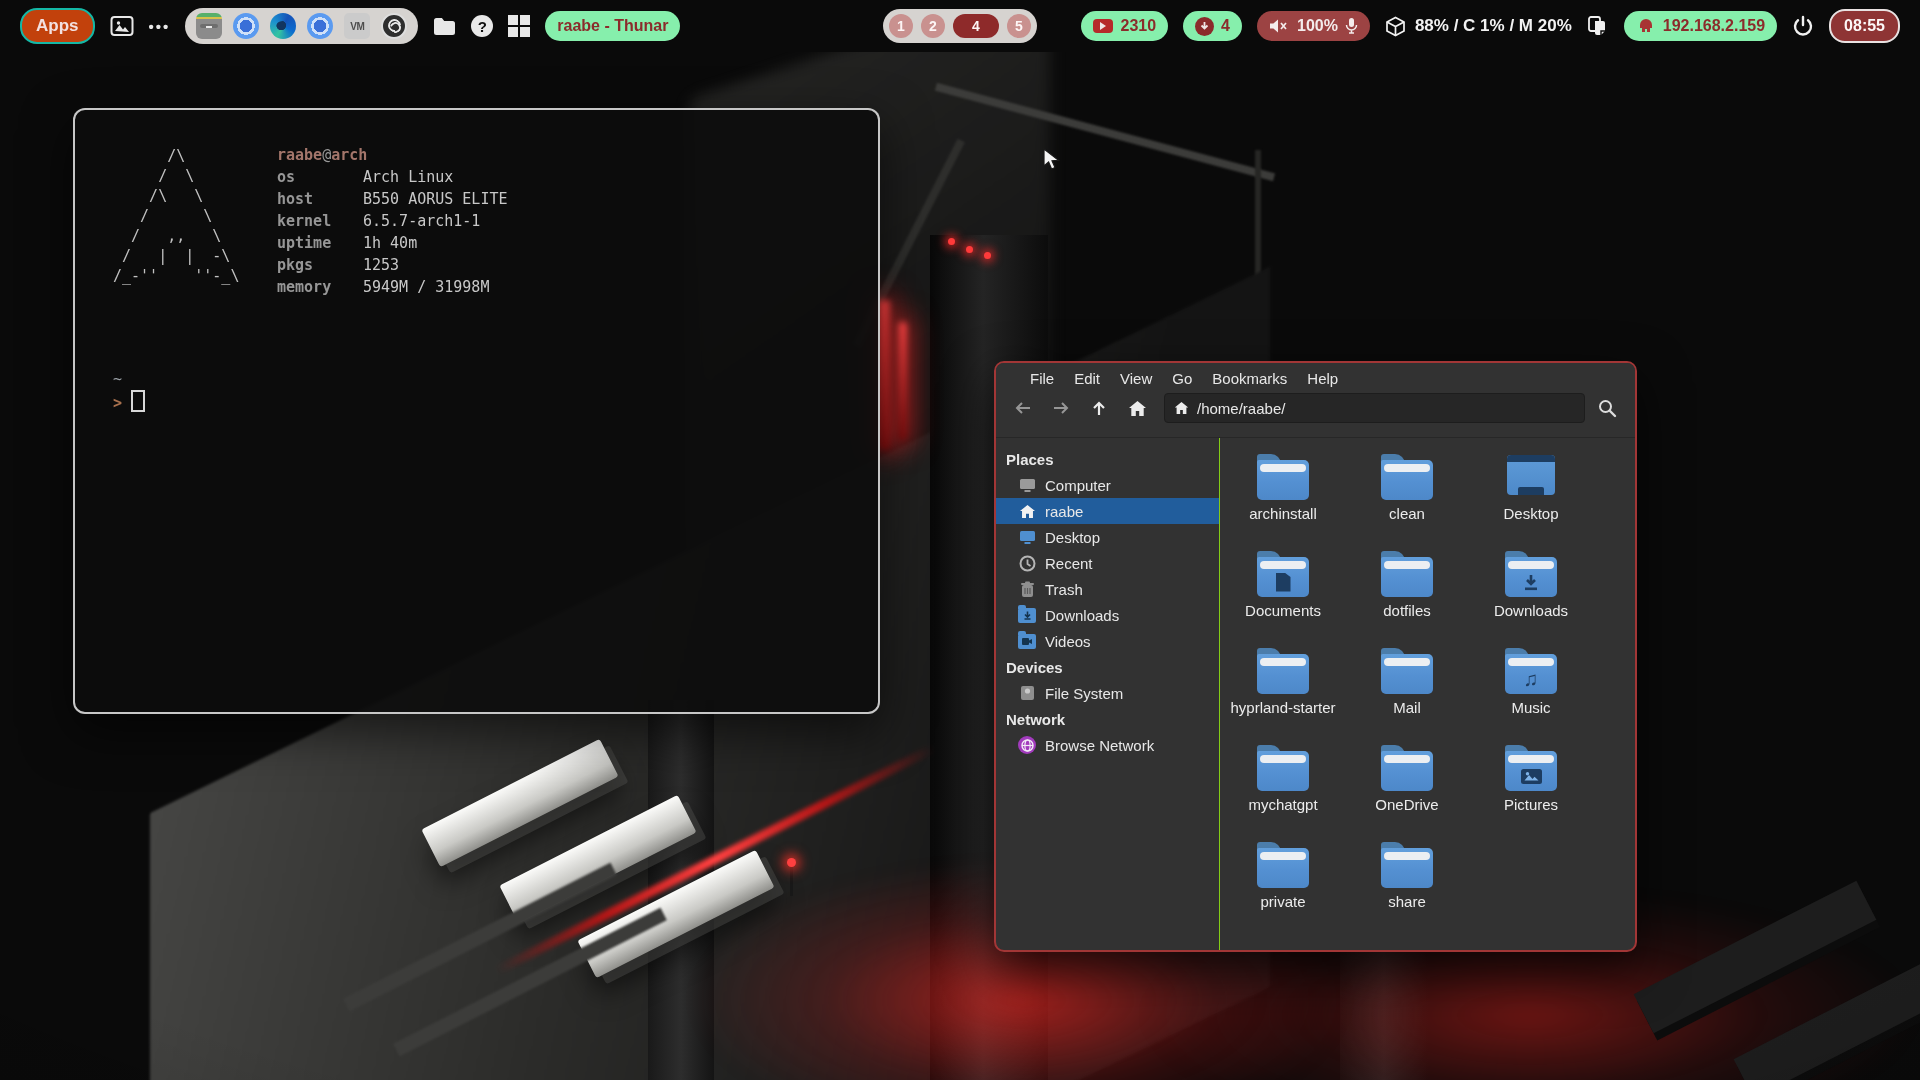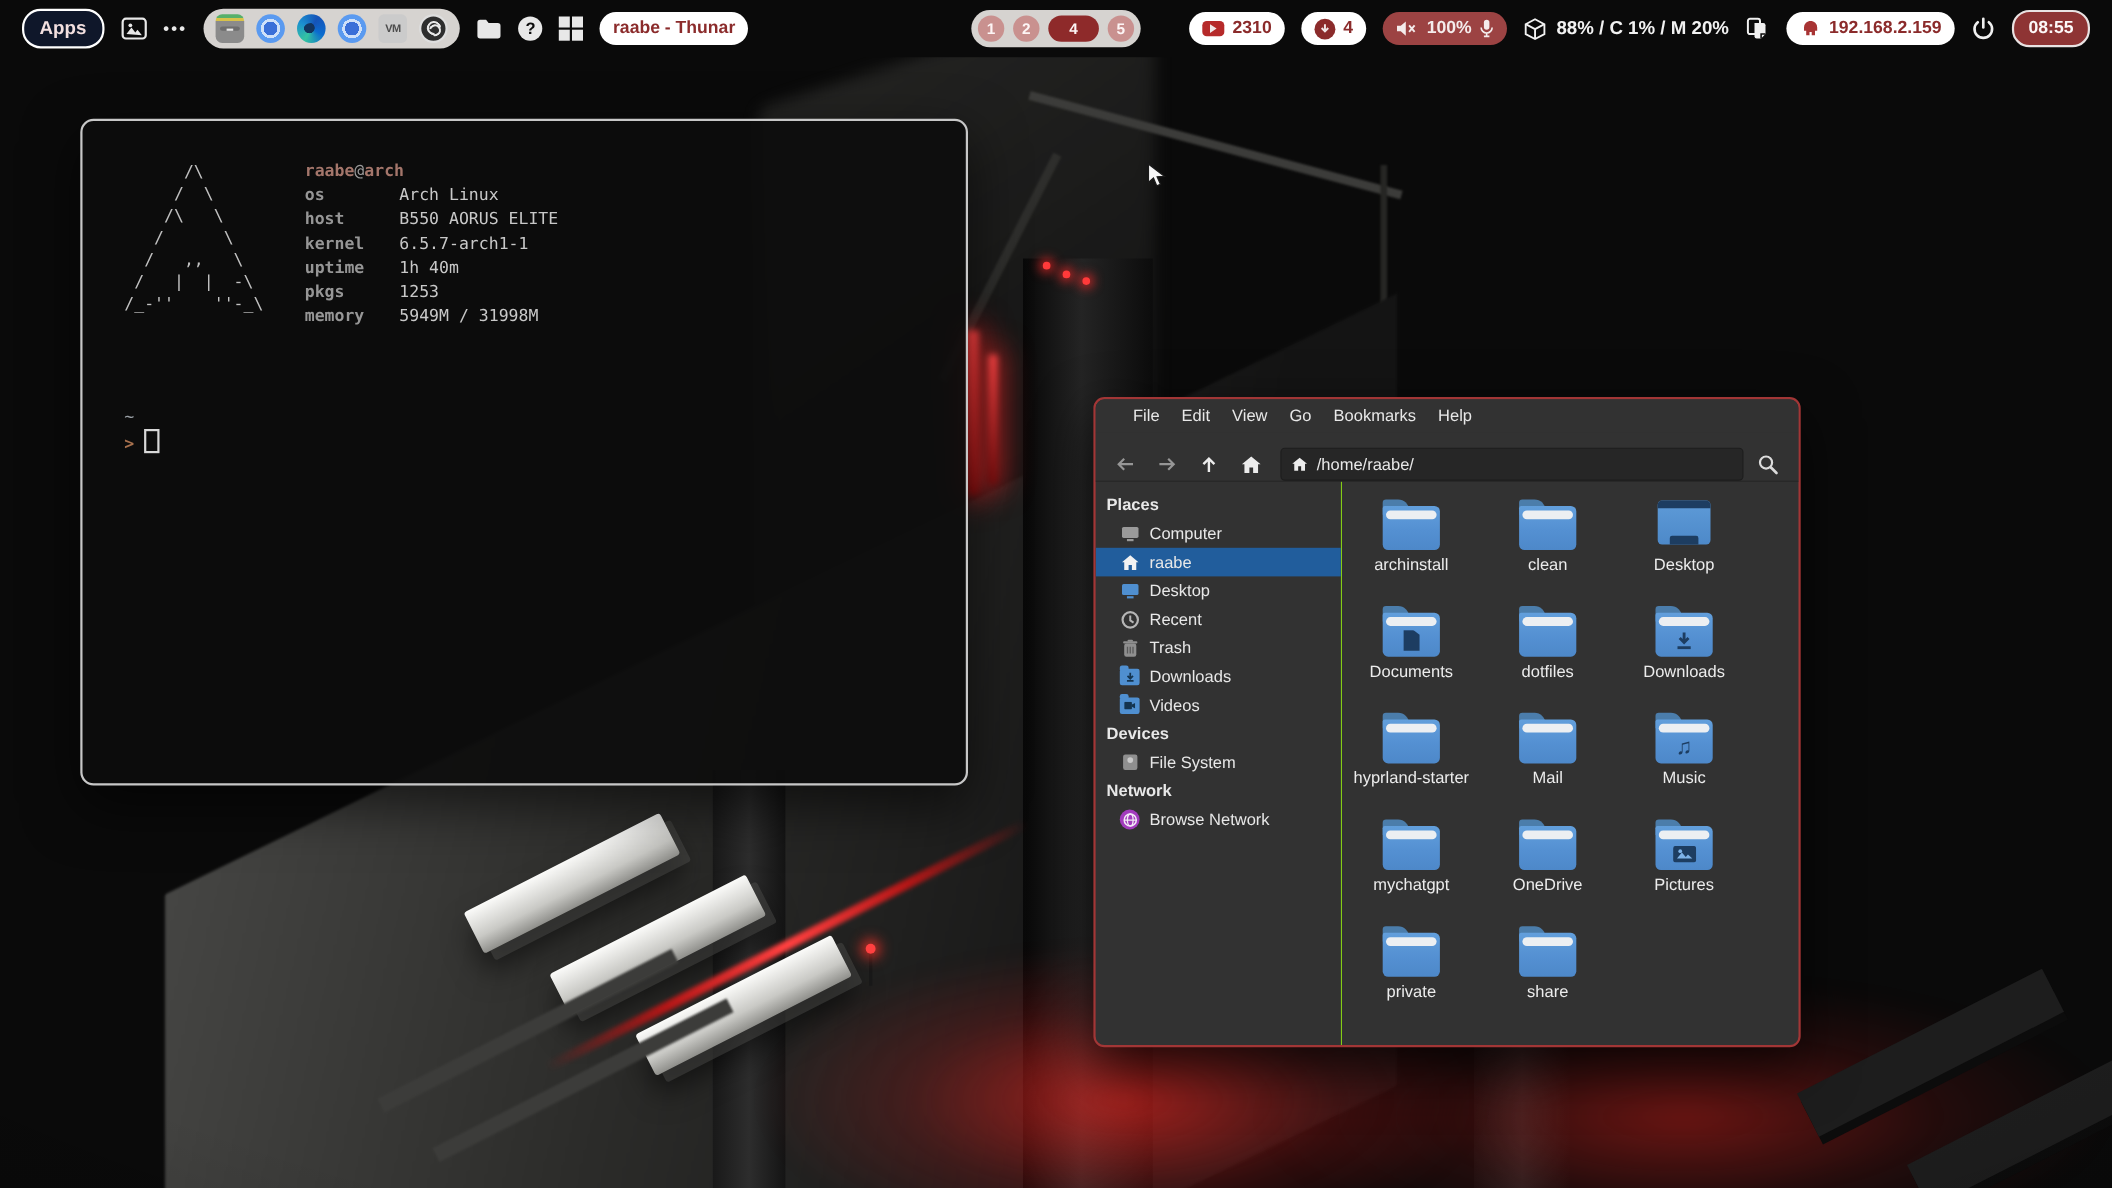--- a/index.html
+++ b/index.html
@@ -42,22 +42,22 @@
   .mslab1{left:1630px;top:935px;} .mslab2{left:1730px;top:1000px;}
   .vignette{inset:0;background:radial-gradient(130% 120% at 50% 40%,transparent 55%,rgba(0,0,0,.55) 100%);}
 
   
   .topbar{position:absolute;left:0;top:0;right:0;height:52px;background:#0a0a0a;
     display:flex;align-items:center;padding:0 20px;box-sizing:border-box;z-index:50;}
   .tb-left,.tb-right{display:flex;align-items:center;gap:15px;}
   .tb-right{margin-left:auto;}
   .tb-center{position:absolute;left:50%;transform:translateX(-50%);}
   .pill{display:flex;align-items:center;gap:7px;height:30px;padding:0 12px;border-radius:16px;
-    background:#ffffff;color:#8b2b2b;font-weight:bold;font-size:16px;}
-  .apps-btn{height:32px;padding:0 14px;border-radius:17px;background:#0f172a;border:2px solid #ffffff;
+    background:#86efac;color:#8b2b2b;font-weight:bold;font-size:16px;}
+  .apps-btn{height:32px;padding:0 14px;border-radius:17px;background:#c2410c;border:2px solid #14b8a6;
     color:#f3e0e0;font-weight:bold;font-size:17px;display:flex;align-items:center;cursor:default;}
   .dots{color:#e8e8e8;font-size:15px;letter-spacing:2px;font-weight:bold;}
   .dock{display:flex;align-items:center;gap:11px;height:36px;padding:0 11px;border-radius:18px;background:#d6d3d0;}
   .app-ico{width:26px;height:26px;border-radius:50%;position:relative;flex:none;}
   .cabinet{border-radius:6px;background:linear-gradient(180deg,#57b06a 0 14%,#d8c24a 14% 22%,#8b8b8b 22% 100%);overflow:hidden;}
   .cabinet i{position:absolute;left:4px;right:4px;top:11px;height:4px;background:#6e6e6e;border-radius:2px;}
   .cabinet b{position:absolute;left:10px;right:10px;top:13px;height:2px;background:#e8e8e8;}
   .ff{background:radial-gradient(circle at 50% 50%,#3a6fd8 0 34%,#cfe0f8 34% 48%,#5a9af0 48% 100%);}
   .edge{background:conic-gradient(from 210deg,#35c4a0,#1b8fd0,#1553b8,#0b6ccf,#35c4a0);}
   .edge::after{content:"";position:absolute;left:6px;top:8px;width:13px;height:11px;border-radius:50%;background:radial-gradient(circle at 40% 40%,#12355f 0 45%,transparent 50%);}
@@ -99,21 +99,21 @@
   .ppath{color:#9aa0a6;}
   .psym{color:#a8714e;font-weight:bold;}
   .cursor{display:inline-block;width:10px;height:18px;border:2px solid #d8d8d8;margin-left:9px;vertical-align:-4px;}
 
   
   .thunar{position:absolute;left:994px;top:361px;width:643px;height:591px;background:#323232;
     border:2px solid #a23636;border-radius:10px;box-sizing:border-box;overflow:hidden;z-index:30;
     box-shadow:0 18px 50px rgba(0,0,0,.65);color:#e8e8e8;font-size:15px;display:flex;flex-direction:column;}
   .menubar{height:30px;display:flex;align-items:center;padding-left:24px;background:#323232;flex:none;}
   .menubar .mitem{padding:4px 10px;cursor:default;}
-  .toolbar{height:44px;display:flex;align-items:flex-end;padding:0 10px;gap:4px;background:#323232;
+  .toolbar{height:44px;display:flex;align-items:flex-start;padding:0 10px;gap:4px;background:#323232;
     border-bottom:1px solid #272727;flex:none;}
   .tbtn{width:34px;height:30px;display:flex;align-items:center;justify-content:center;border-radius:4px;flex:none;}
   .pathfield{flex:1;height:30px;margin-left:6px;background:#262626;border:1px solid #1d1d1d;border-radius:4px;
     display:flex;align-items:center;gap:8px;padding:0 9px;box-sizing:border-box;}
   .searchbtn{width:36px;height:30px;display:flex;align-items:center;justify-content:center;flex:none;}
   .body-row{flex:1;display:flex;min-height:0;}
   .sidebar{width:224px;flex:none;border-right:1px solid #84cc16;padding-top:8px;box-sizing:border-box;overflow:hidden;}
   .shead{font-weight:bold;padding:5px 10px;height:26px;box-sizing:border-box;}
   .srow{display:flex;align-items:center;gap:9px;height:26px;padding:0 10px 0 22px;cursor:default;}
   .srow.sel{background:#215d9c;}

